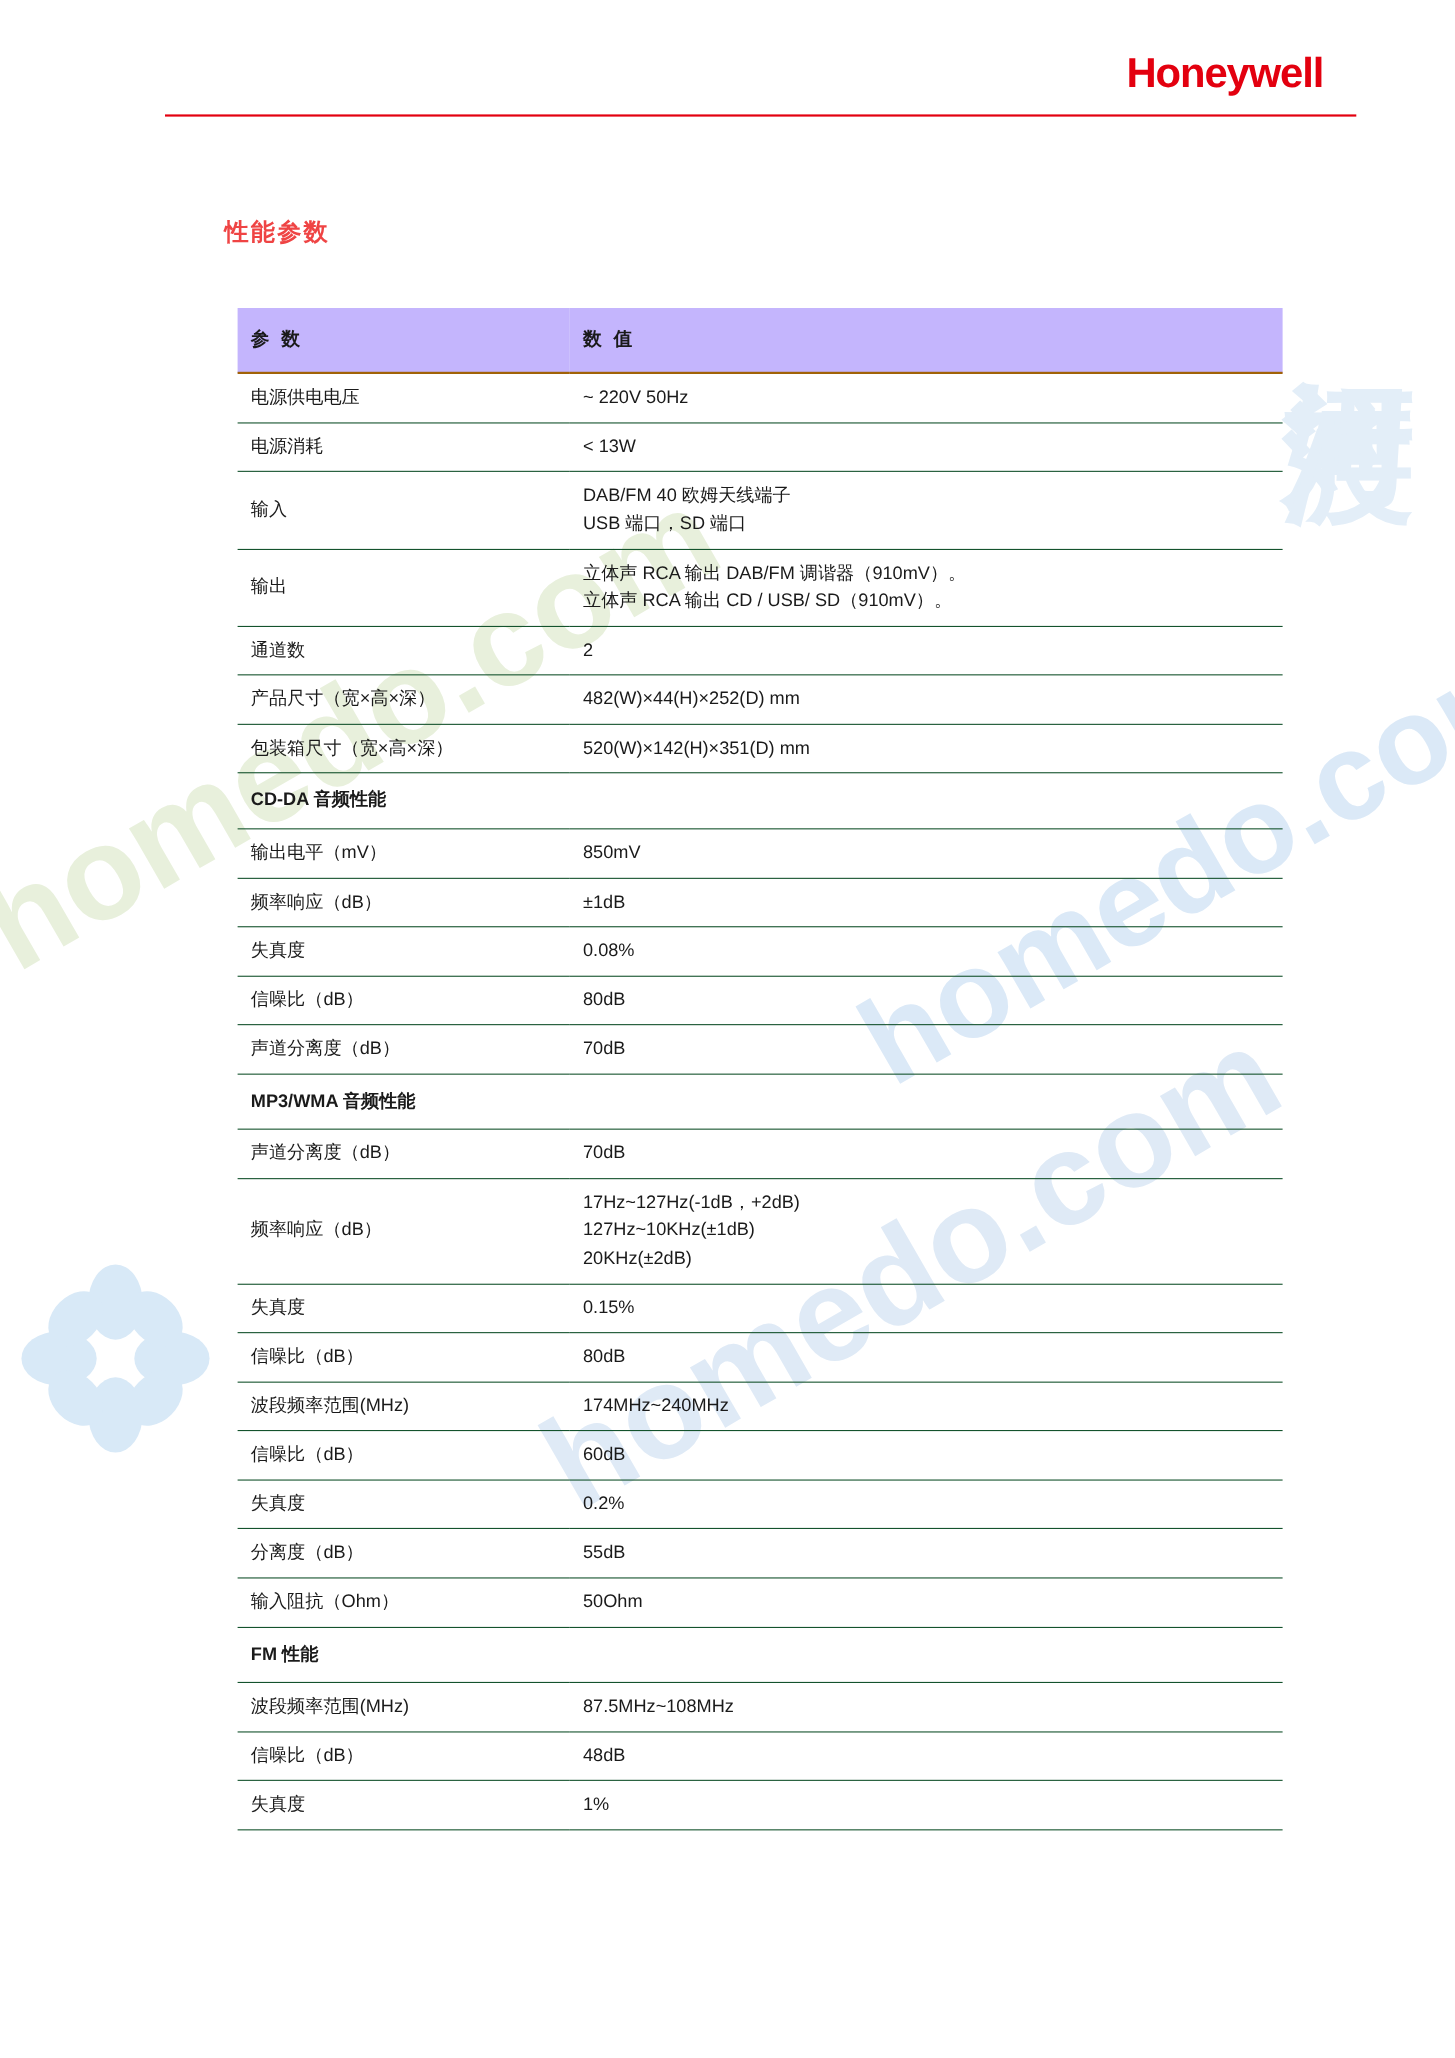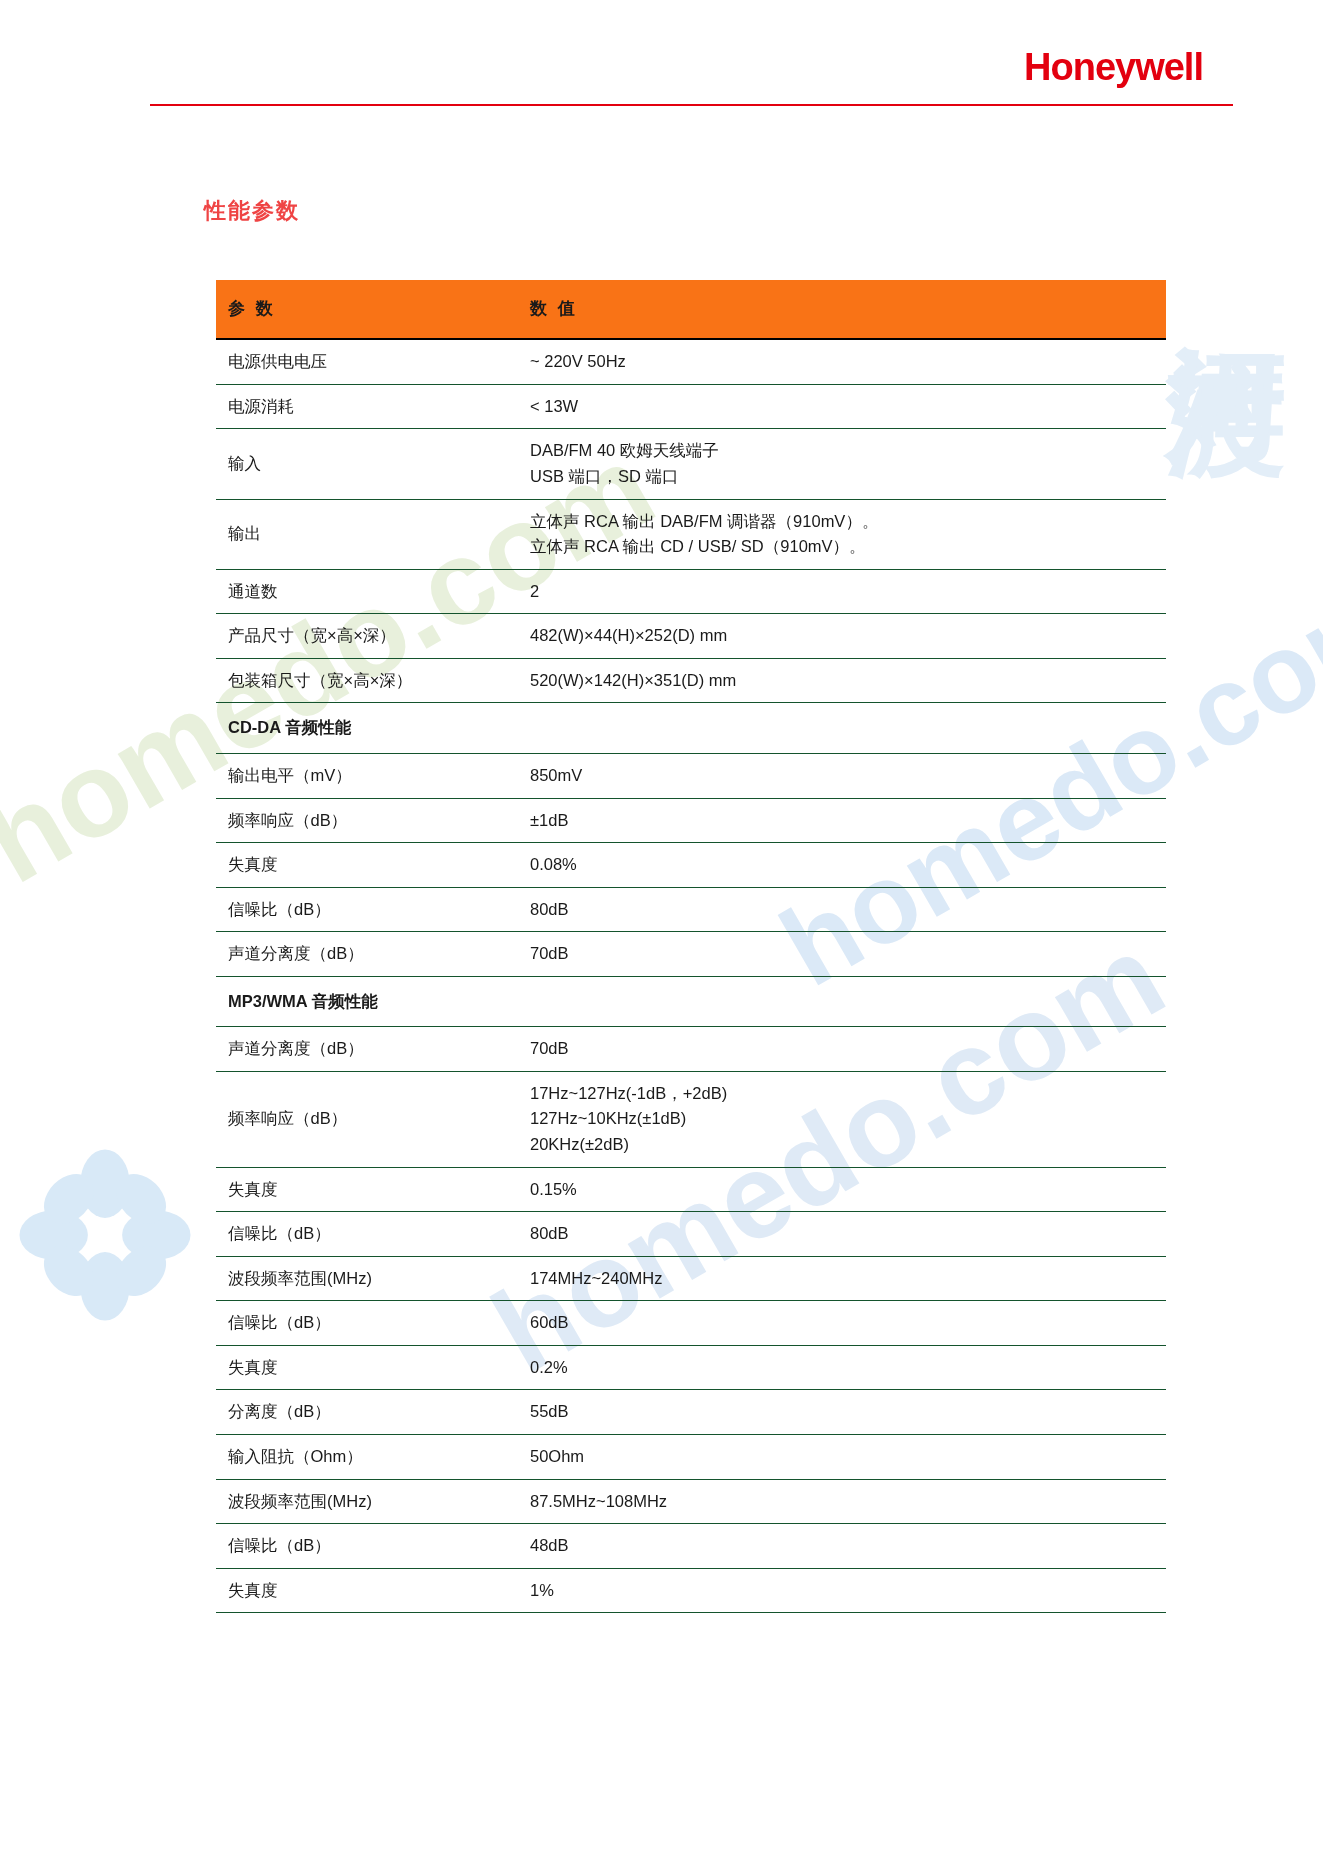--- a/index.html
+++ b/index.html
@@ -135,23 +135,23 @@
   table.spec td {
     padding: 9px 10px 9px 12px;
     vertical-align: middle;
     border-bottom: 1px solid #14532d;
     line-height: 1.55;
   }
   table.spec td.col-param {
     width: 280px;
   }
   tr.head td {
-    background: #f97316;
-    font-weight: bold;
-    border-bottom: 2px solid #000000;
+    background: #c4b5fd;
+    font-weight: bold;
+    border-bottom: 2px solid #a16207;
     padding-top: 16px;
     padding-bottom: 16px;
     font-size: 17px;
     letter-spacing: 3px;
   }
   tr.subhead td {
     font-weight: bold;
     padding-top: 12px;
     padding-bottom: 12px;
   }
@@ -330,20 +330,26 @@
             <td>
               <span class="val-line">55dB</span>
             </td>
           </tr>
           <tr class="">
             <td class="col-param">输入阻抗（Ohm）</td>
             <td>
               <span class="val-line">50Ohm</span>
             </td>
           </tr>
+          <tr class="subhead">
+            <td class="col-param">FM 性能</td>
+            <td>
+              <span class="val-line"></span>
+            </td>
+          </tr>
           <tr class="">
             <td class="col-param">波段频率范围(MHz)</td>
             <td>
               <span class="val-line">87.5MHz~108MHz</span>
             </td>
           </tr>
           <tr class="">
             <td class="col-param">信噪比（dB）</td>
             <td>
               <span class="val-line">48dB</span>

